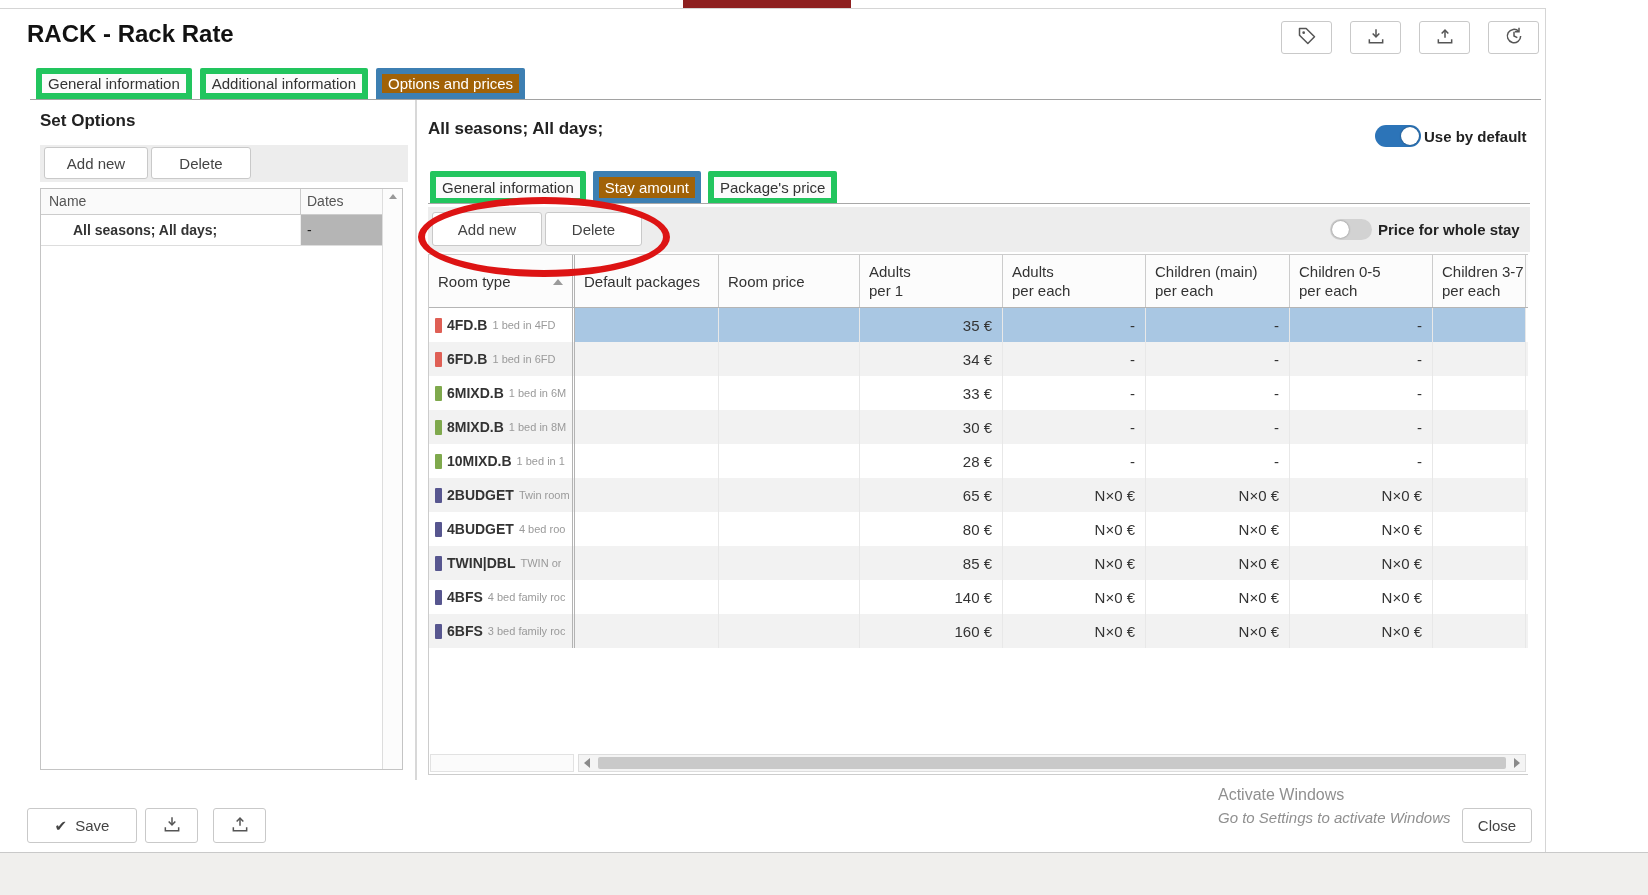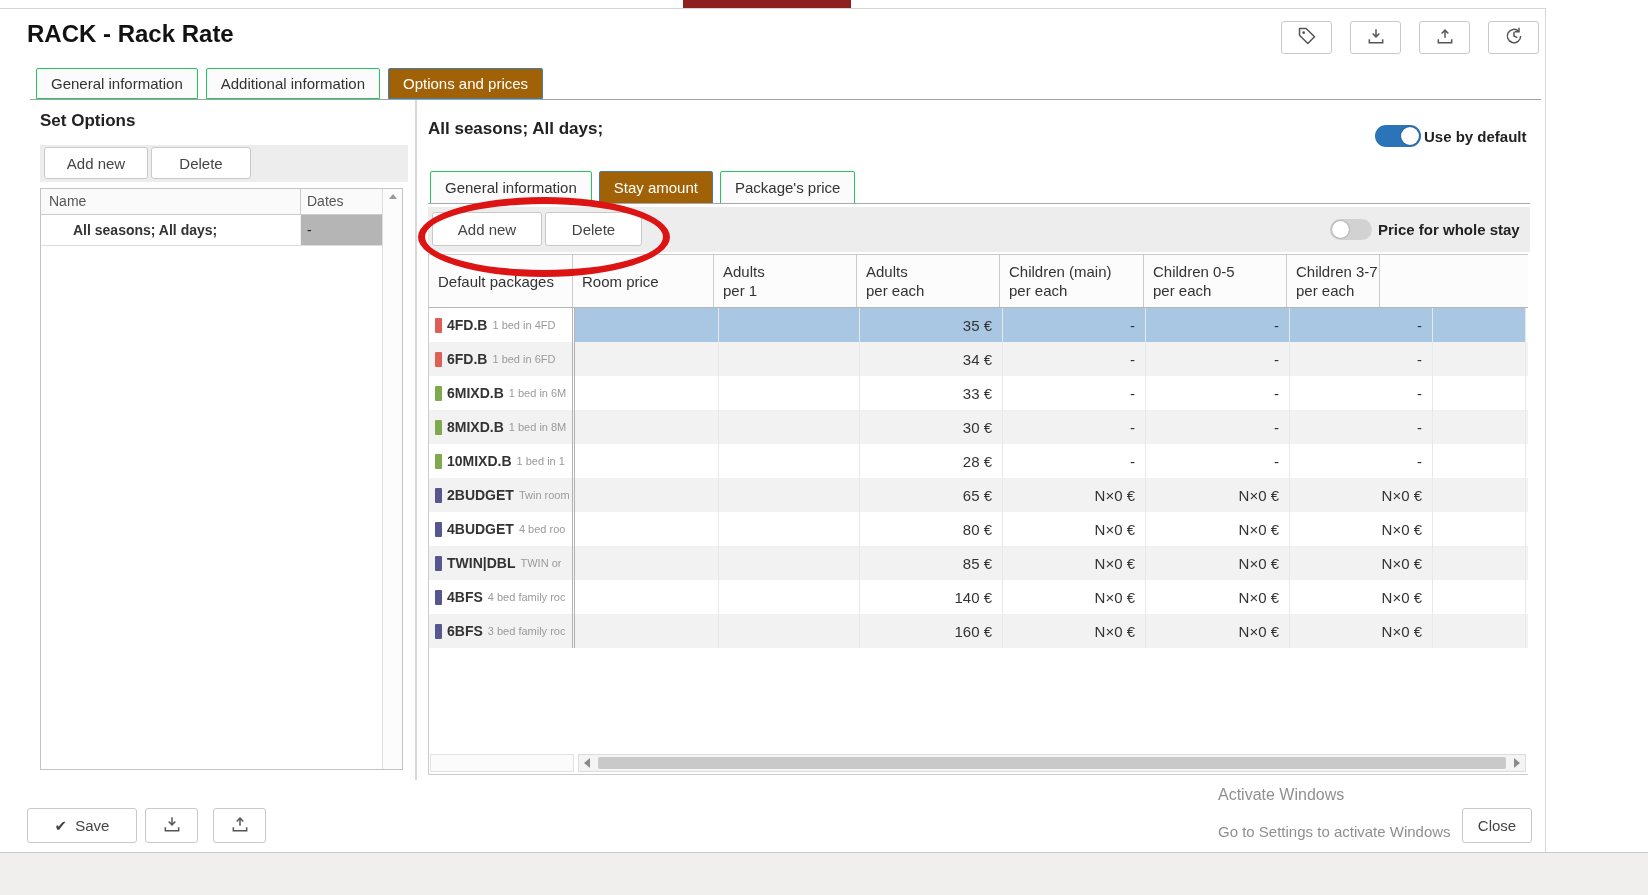--- a/index.html
+++ b/index.html
@@ -12,21 +12,21 @@
   .win-bottom-line{position:absolute;left:0;top:852px;width:1648px;height:1px;background:#c9c9c9;}
   .bottom-strip{position:absolute;left:0;top:853px;width:1648px;height:42px;background:#f0efed;}
 
   .page-title{position:absolute;left:27px;top:20px;font-size:24px;font-weight:700;color:#121212;}
 
   .top-actions{position:absolute;left:1281px;top:21px;display:flex;gap:18px;}
   .icon-btn{width:49px;height:31px;background:#fff;border:1px solid #c9c9c9;border-radius:3px;display:flex;align-items:center;justify-content:center;}
 
   .main-tabs{position:absolute;left:36px;top:68px;display:flex;gap:8px;}
   .sub-tabs{position:absolute;left:430px;top:171px;display:flex;gap:7px;}
-  .tab{height:31px;padding:0 14px;display:flex;align-items:center;font-size:15px;color:#333;background:#fbfbfb;border:1px solid #22c55e;border-radius:2px 2px 0 0;box-sizing:border-box;white-space:nowrap;}
+  .tab{height:31px;padding:0 6px;display:flex;align-items:center;font-size:15px;color:#333;background:#fbfbfb;border:6px solid #22c55e;border-radius:2px 2px 0 0;box-sizing:border-box;white-space:nowrap;}
   .sub-tabs .tab{height:33px;}
   .tab.active{background:#a16207;color:#fff;border-color:#3d7fb2;}
   .tabs-underline{position:absolute;left:30px;top:99px;width:1511px;height:1px;background:#a2a2a2;}
   .sub-underline{position:absolute;left:428px;top:203px;width:1102px;height:1px;background:#a8a8a8;}
 
   .btn{background:#fff;border:1px solid #c9c9c9;border-radius:3px;font-size:15px;color:#444;display:flex;align-items:center;justify-content:center;box-sizing:border-box;}
 
   
   .set-options-title{position:absolute;left:40px;top:111px;font-size:17px;font-weight:700;color:#222;}
   .lp-toolbar{position:absolute;left:40px;top:145px;width:368px;height:37px;background:#ededed;}
@@ -85,21 +85,21 @@
 
   
   .save-btn{position:absolute;left:27px;top:808px;width:110px;height:35px;gap:8px;}
   .check-glyph{color:#444;font-size:15px;}
   .f-dl{position:absolute;left:145px;top:808px;width:53px;height:35px;}
   .f-ul{position:absolute;left:213px;top:808px;width:53px;height:35px;}
   .close-btn{position:absolute;left:1462px;top:808px;width:70px;height:35px;}
 
   .watermark{position:absolute;left:1218px;top:786px;z-index:40;pointer-events:none;color:rgba(112,112,112,0.78);}
   .wm1{font-size:16px;}
-  .wm2{font-size:15px;margin-top:19px;}
+  .wm2{font-size:15px;margin-top:5px;font-style:italic;}
 </style>
 </head>
 <body>
 
 <div id="app">
 
   <div class="top-red"></div>
   <div class="win-top-line"></div>
   <div class="win-right-line"></div>
   <div class="win-bottom-line"></div>
@@ -191,20 +191,24 @@
     <div class="btn rp-del">Delete</div>
   </div>
   <div class="red-ellipse"></div>
   <div class="toggle tg-price">
       <div class="knob"></div>
     </div>
   <div class="price-label">Price for whole stay</div>
 
   <div class="room-table">
     <div class="rt-header">
+        <div class="th first" style="width: 146px;">
+          <div>Room type</div>
+          <span class="sort-arrow"></span>
+        </div>
         <div class="th" style="width: 144px;">
           <div>Default packages</div>
         </div>
         <div class="th" style="width: 141px;">
           <div>Room price</div>
         </div>
         <div class="th" style="width: 143px;">
           <div>Adults</div>
           <div>per 1</div>
         </div>

